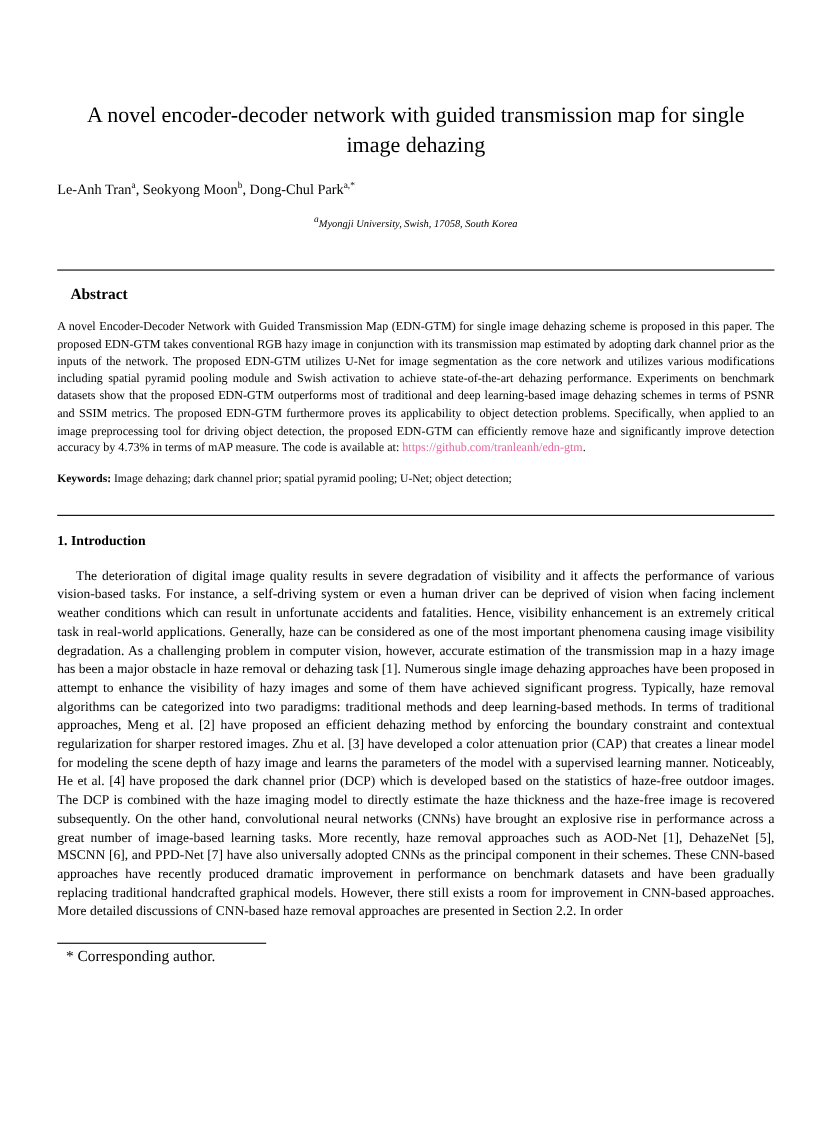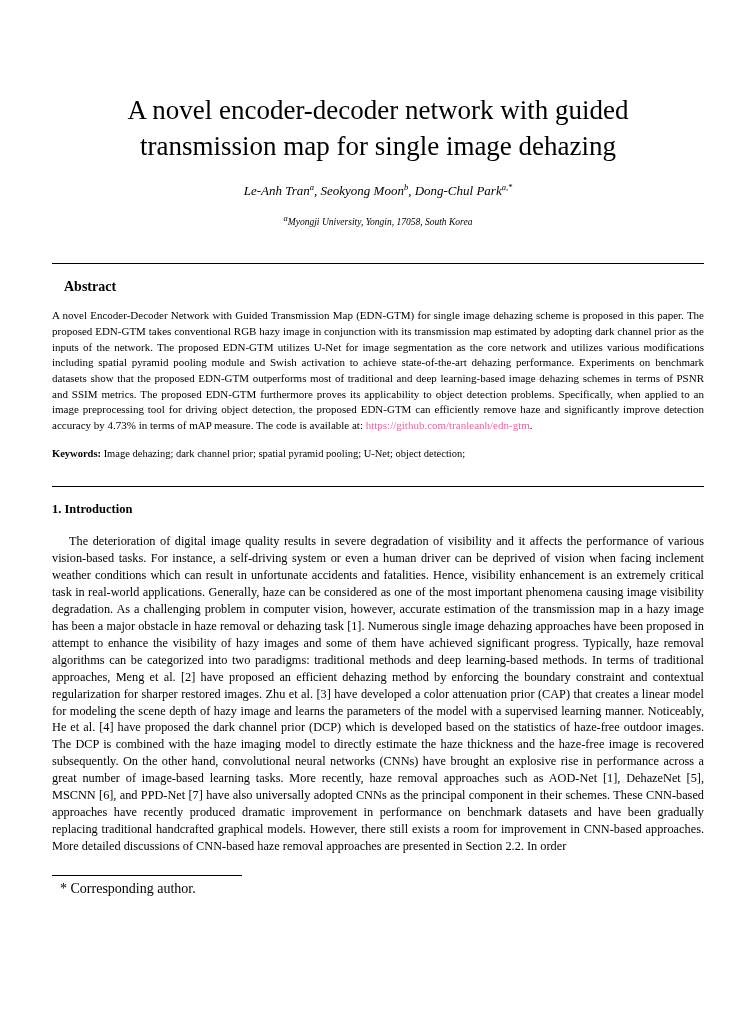--- a/index.html
+++ b/index.html
@@ -9,32 +9,31 @@
     height: 1032px;
     background: #ffffff;
     color: #000000;
     font-family: "Liberation Serif", serif;
     overflow: hidden;
     position: relative;
   }
   .sheet { padding: 92px 52px 0 52px; }
 
   .title {
-    font-size: 27px;
+    font-size: 20px;
     font-weight: 400;
     text-align: center;
     line-height: 1.35;
     margin: 0 auto;
     max-width: 630px;
   }
   .authors {
-    text-align: center;
+    text-align: left;
     font-size: 13px;
     margin-top: 17px;
-    font-style: italic;
   }
   .authors sup, .affil sup { font-size: 8.5px; }
 
   .affils {
     text-align: center;
     font-style: italic;
     font-size: 9.5px;
     line-height: 1.55;
     margin-top: 13px;
   }
@@ -89,21 +88,21 @@
 </head>
 <body>
 
 <div class="sheet">
 
   <h1 class="title">A novel encoder-decoder network with guided transmission map for single image dehazing</h1>
 
   <div class="authors"><span>Le-Anh Tran</span><sup>a</sup><span>, </span><span>Seokyong Moon</span><sup>b</sup><span>, </span><span>Dong-Chul Park</span><sup>a,*</sup></div>
 
   <div class="affils">
-    <div class="affil"><sup>a</sup><span>Myongji University, Yongin, 17058, South Korea</span></div>
+    <div class="affil"><sup>a</sup><span>Myongji University, Swish, 17058, South Korea</span></div>
   </div>
 
   <hr class="rule">
 
   <h2 class="abs-head">Abstract</h2>
 
   <p class="abs-body"><span>A novel Encoder-Decoder Network with Guided Transmission Map (EDN-GTM) for single image dehazing scheme is proposed in this paper. The proposed EDN-GTM takes conventional RGB hazy image in conjunction with its transmission map estimated by adopting dark channel prior as the inputs of the network. The proposed EDN-GTM utilizes U-Net for image segmentation as the core network and utilizes various modifications including spatial pyramid pooling module and Swish activation to achieve state-of-the-art dehazing performance. Experiments on benchmark datasets show that the proposed EDN-GTM outperforms most of traditional and deep learning-based image dehazing schemes in terms of PSNR and SSIM metrics. The proposed EDN-GTM furthermore proves its applicability to object detection problems. Specifically, when applied to an image preprocessing tool for driving object detection, the proposed EDN-GTM can efficiently remove haze and significantly improve detection accuracy by 4.73% in terms of mAP measure. The code is available at: </span><a class="link" style="color:#e8679f">https://github.com/tranleanh/edn-gtm</a><span>.</span></p>
 
   <p class="keywords"><span class="kw-label">Keywords:</span><span> Image dehazing; dark channel prior; spatial pyramid pooling; U-Net; object detection;</span></p>
 

